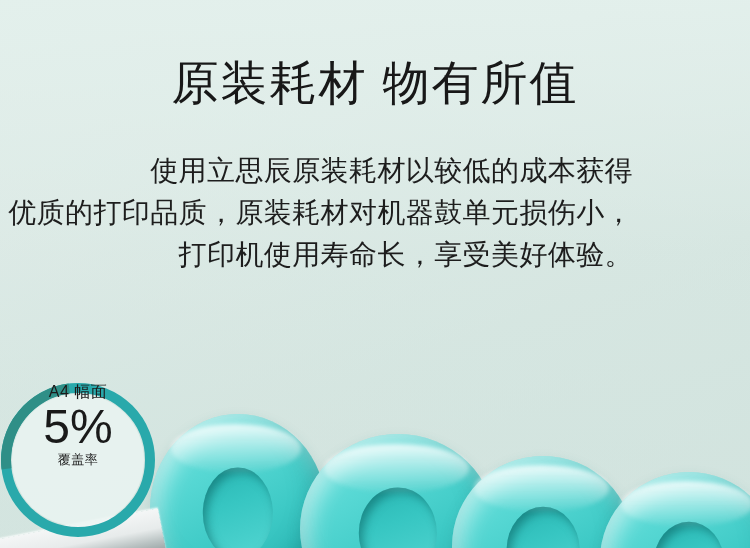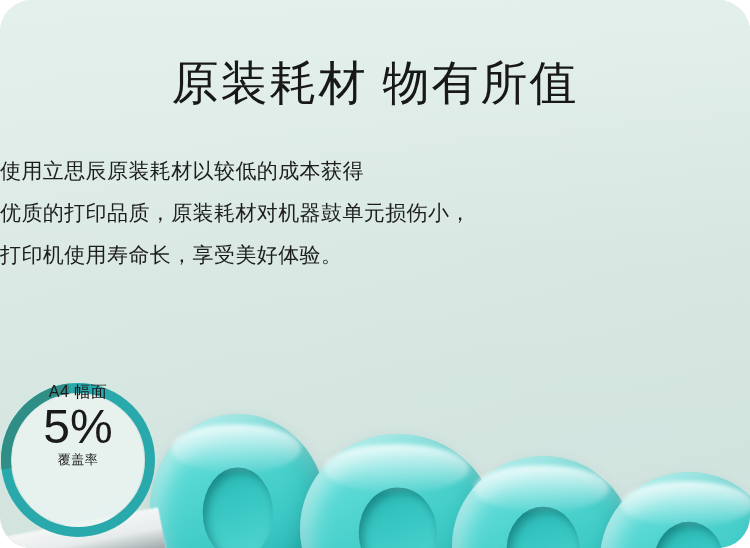--- a/index.html
+++ b/index.html
@@ -11,21 +11,20 @@
     background: #ffffff;
   }
 
   
   .banner {
     position: relative;
     width: 750px;
     height: 548px;
     overflow: hidden;
     background: linear-gradient(160deg, #e3efeb 0%, #dfece8 28%, #d7e7e2 62%, #d2e4df 100%);
-    border-radius: 32px;
   }
   
   .bg-wash {
     position: absolute;
     inset: 0;
     background: linear-gradient(180deg, rgba(227,240,236,0.85) 0%, rgba(213,229,224,0.25) 45%, rgba(208,226,221,0.55) 100%);
     pointer-events: none;
   }
 
   
@@ -42,22 +41,22 @@
     font-weight: 400;
     white-space: nowrap;
   }
 
   
   .body-copy {
     position: absolute;
     top: 150px;
     left: 0;
     width: 633px;
-    text-align: left;
-    font-size: 21px;
+    text-align: right;
+    font-size: 28px;
     line-height: 42px;
     letter-spacing: 0.4px;
     color: #1d1d1d;
     font-weight: 400;
   }
   .body-copy .line { display: block; white-space: nowrap; }
 
   
   .sculpture {
     position: absolute;

